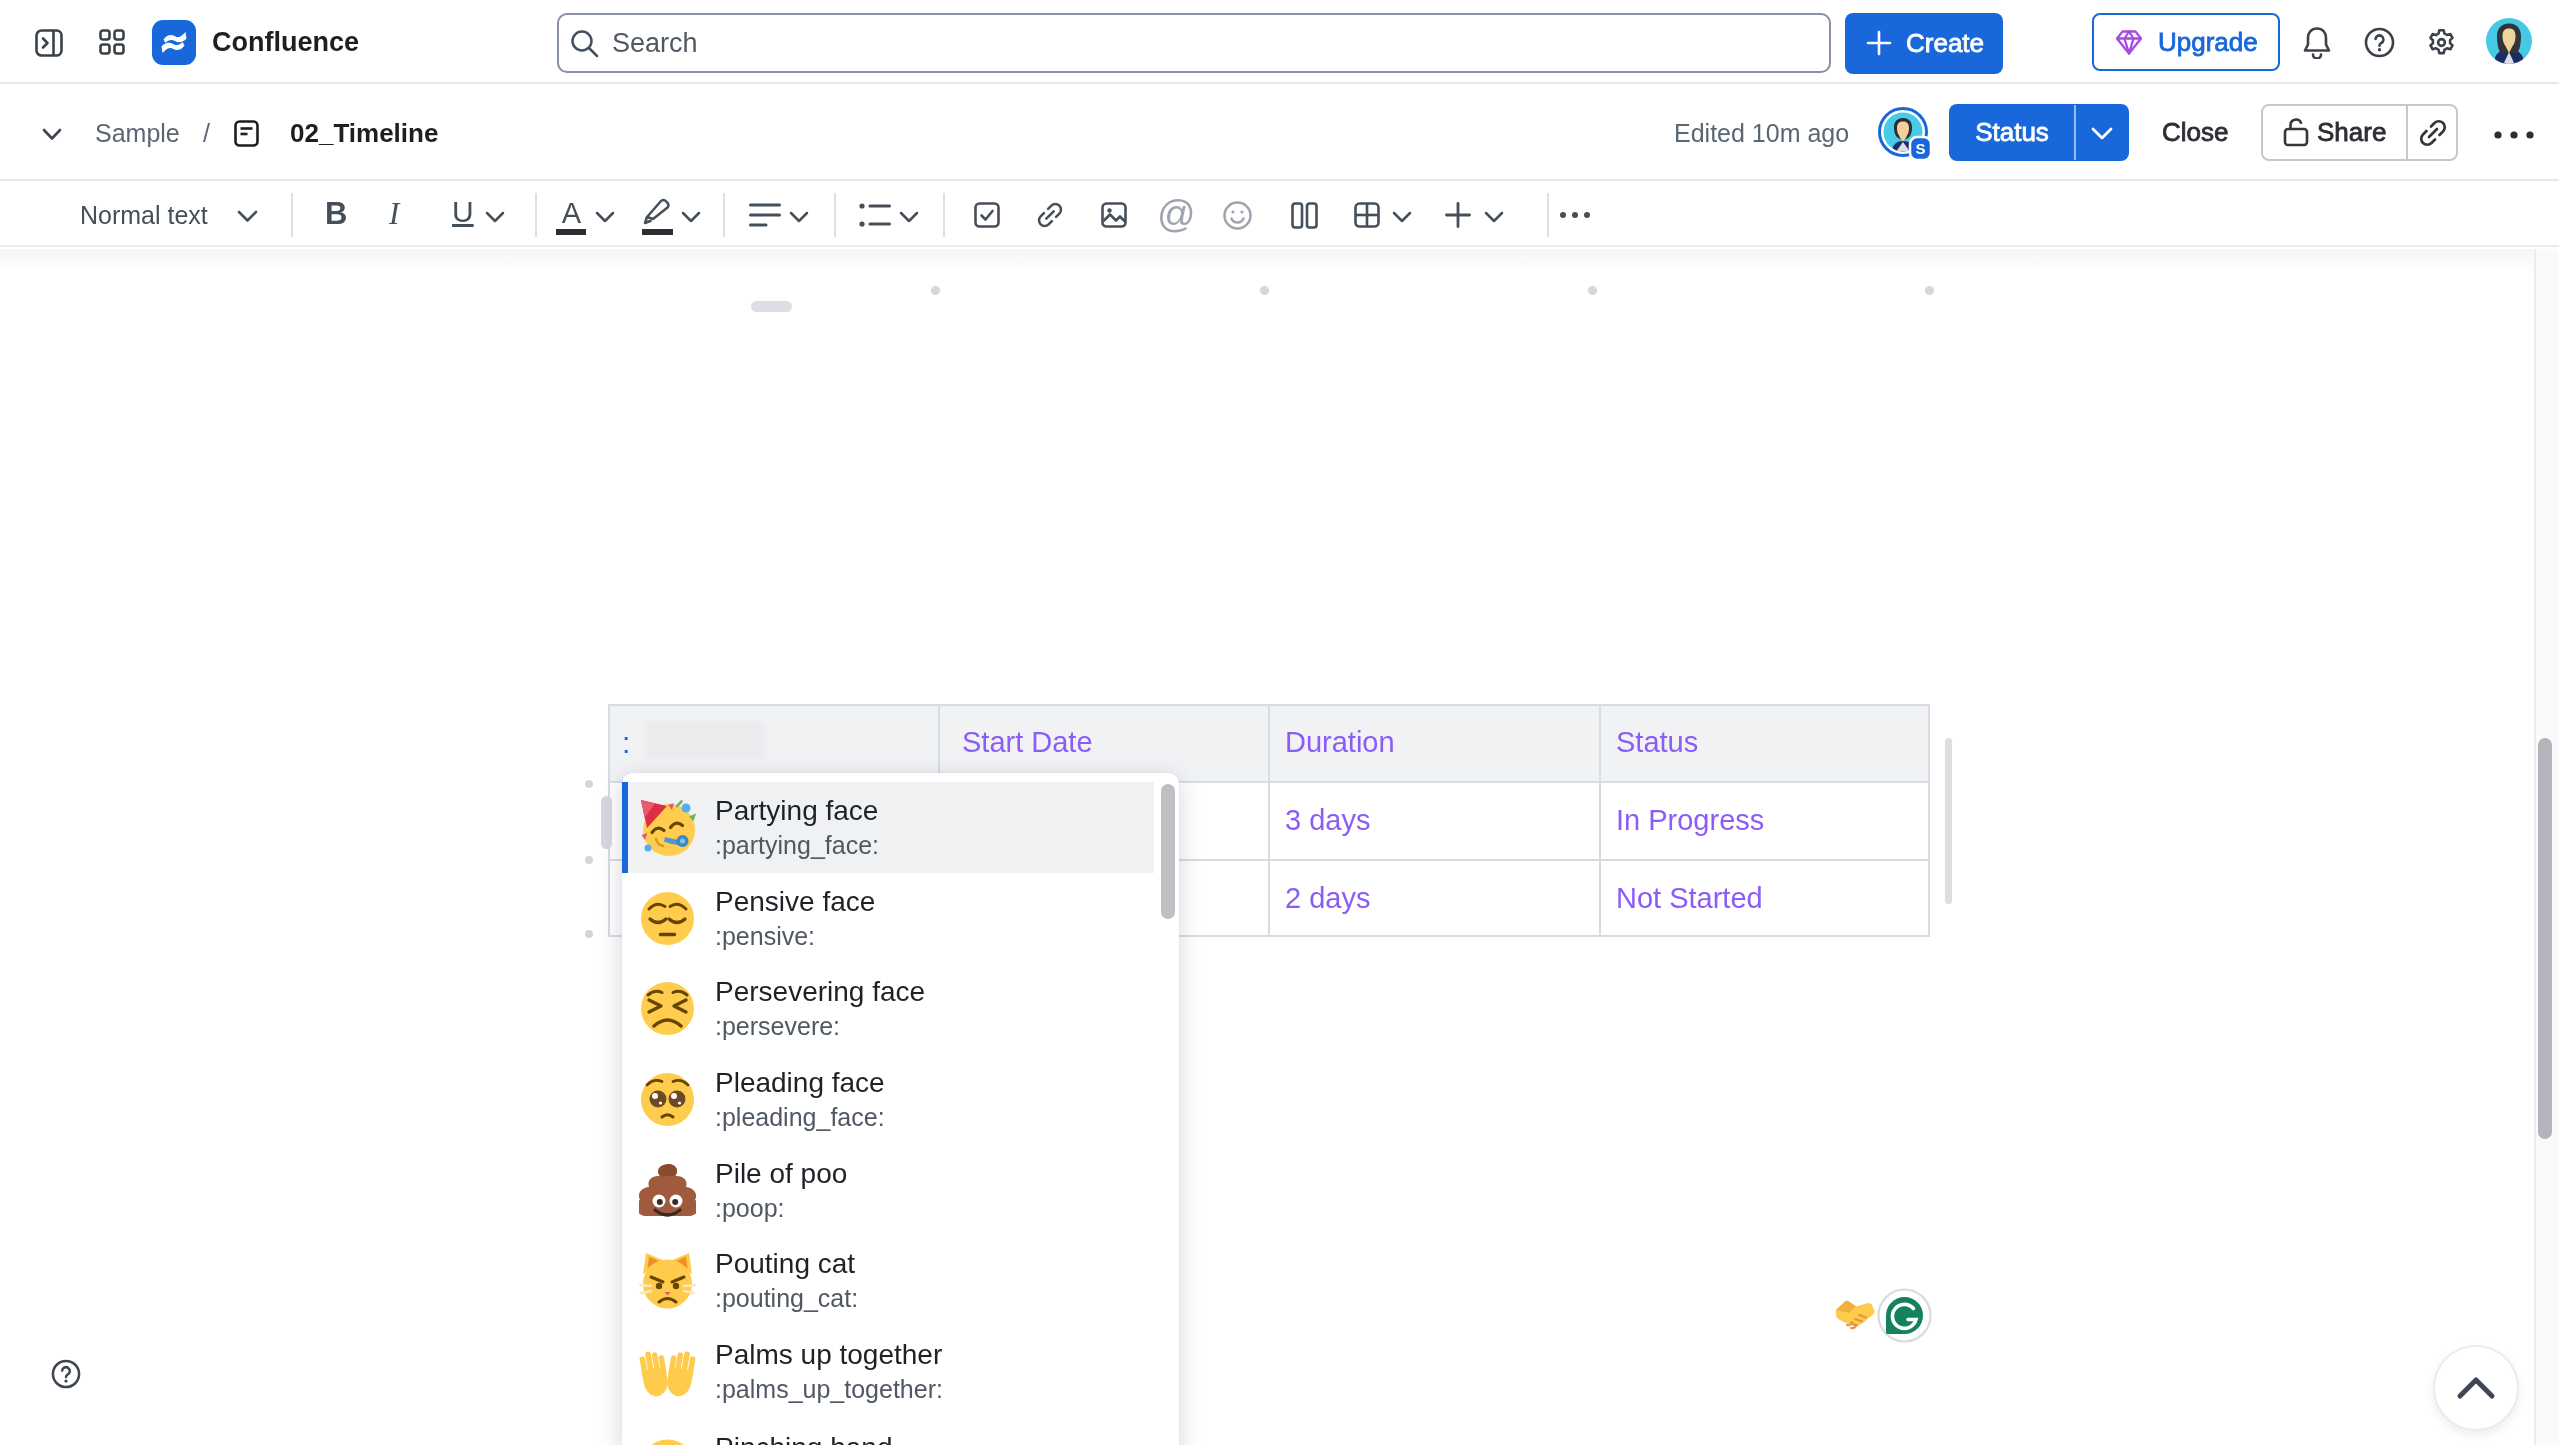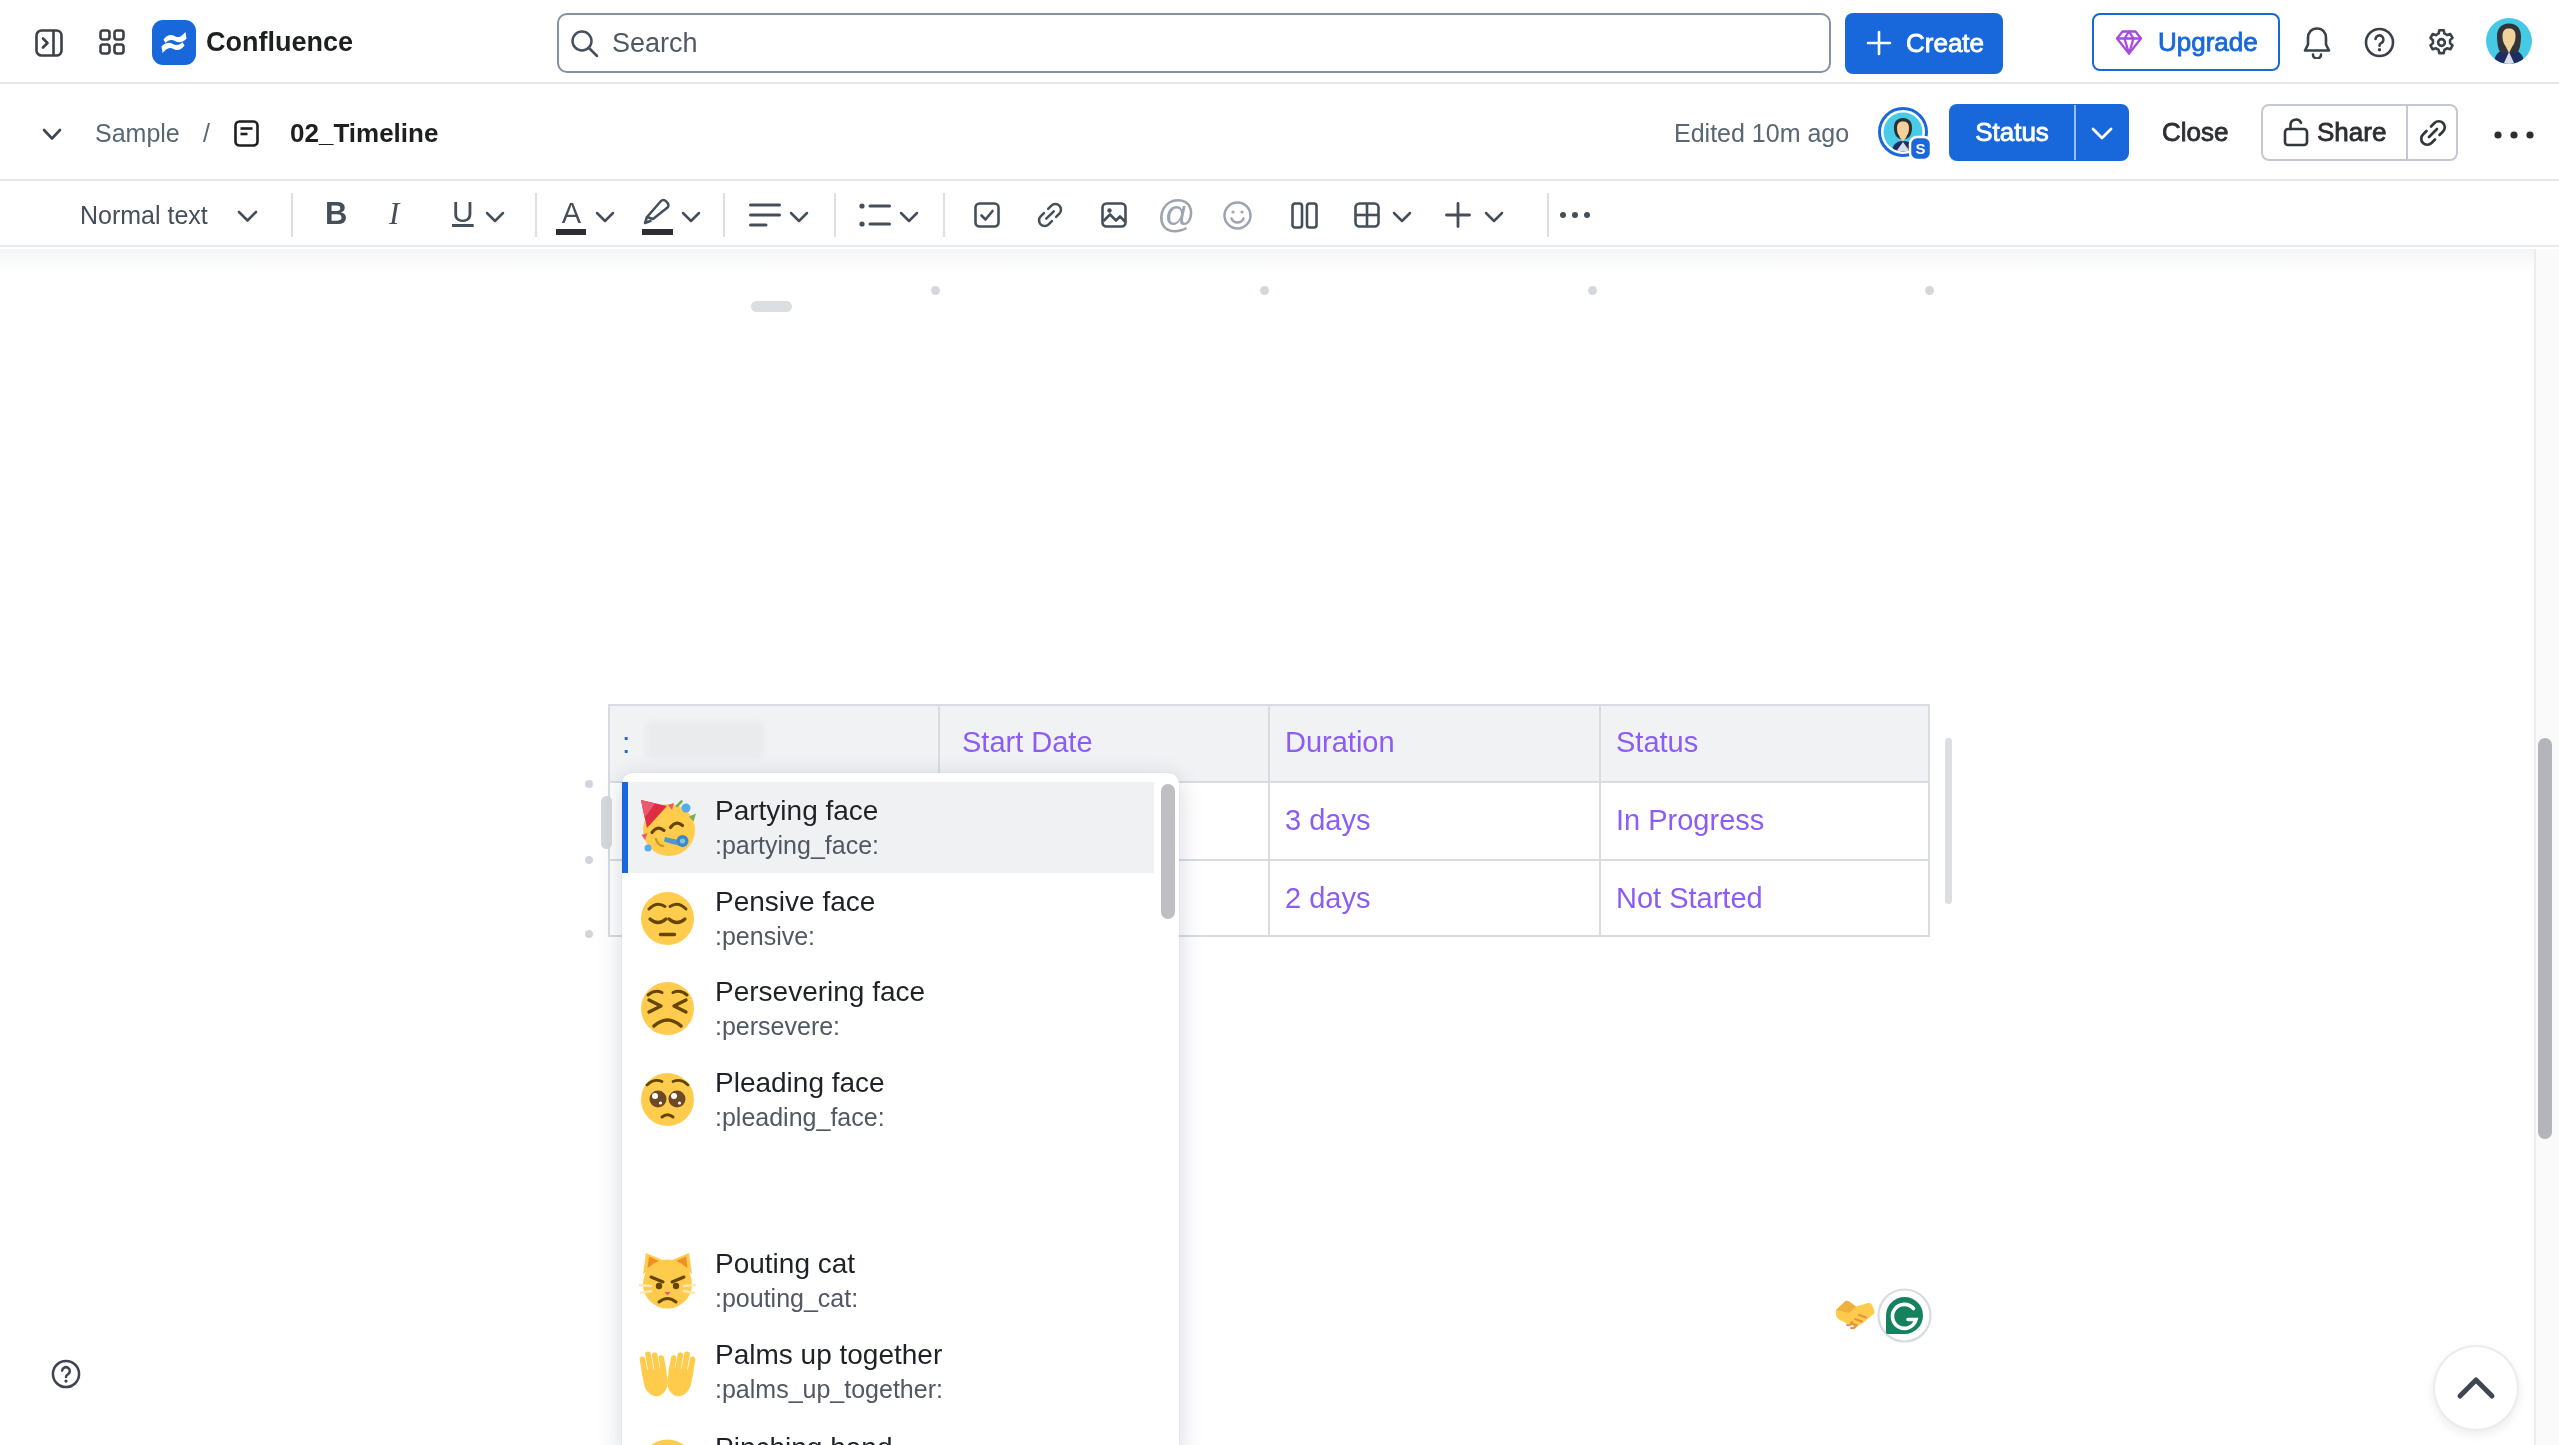--- a/index.html
+++ b/index.html
@@ -59,21 +59,21 @@
       <rect x="15.5" y="1.5" width="9" height="9" rx="2.4"></rect>
       <rect x="1.5" y="15.5" width="9" height="9" rx="2.4"></rect>
       <rect x="15.5" y="15.5" width="9" height="9" rx="2.4"></rect>
     </svg>
 
     <svg class="abs" style="left:152px;top:20px" width="44" height="45" viewBox="0 0 44 45">
       <rect x="0" y="0" width="44" height="45" rx="11" fill="#1868db"></rect>
       <path d="M11.5 19.5 C15 14.5, 19.5 14, 23 16.2 C25.5 17.8, 28.5 17.2, 31 14.5 L33.5 12 L34.5 18.5 C31 22.5, 26.5 23.2, 23 21 C20 19.2, 16 19.8, 13.5 23 Z" fill="#fff"></path>
       <path d="M32.5 25.5 C29 30.5, 24.5 31, 21 28.8 C18.5 27.2, 15.5 27.8, 13 30.5 L10.5 33 L9.5 26.5 C13 22.5, 17.5 21.8, 21 24 C24 25.8, 28 25.2, 30.5 22 Z" fill="#fff"></path>
     </svg>
-    <div class="abs dtxt" style="left:206px;top:0;height:64px;line-height:84px;font-size:27px;font-weight:bold;">Confluence</div>
+    <div class="abs dtxt" style="left:212px;top:0;height:64px;line-height:84px;font-size:27px;font-weight:bold;">Confluence</div>
 
     <div class="abs" style="left:557px;top:13px;width:1274px;height:60px;border:2px solid #8590a2;border-radius:10px;background:#fff;"></div>
     <svg class="abs" style="left:569px;top:28px" width="31" height="31" viewBox="0 0 31 31" fill="none" stroke="#44505f" stroke-width="2.5">
       <circle cx="13" cy="13" r="9.5"></circle>
       <line x1="20" y1="20" x2="28" y2="28" stroke-linecap="round"></line>
     </svg>
     <div class="abs" style="left:612px;top:13px;height:60px;line-height:60px;font-size:27px;color:#505863;">Search</div>
 
     <div class="abs btn-blue" style="left:1845px;top:13px;width:158px;height:61px;"></div>
     <svg class="abs" style="left:1866px;top:30px" width="26" height="26" viewBox="0 0 26 26" fill="none" stroke="#fff" stroke-width="2.6" stroke-linecap="round">
@@ -383,20 +383,33 @@
         <circle cx="38" cy="28" r="8.5" fill="#6d4a24"></circle>
         <circle cx="16" cy="25" r="3" fill="#fff"></circle>
         <circle cx="35" cy="25" r="3" fill="#fff"></circle>
         <circle cx="21.5" cy="32" r="1.6" fill="#fff"></circle>
         <circle cx="40.5" cy="32" r="1.6" fill="#fff"></circle>
         <path d="M23 46 q5.5 -4.5 11 0" stroke="#664500" stroke-width="3" fill="none" stroke-linecap="round"></path>
       </svg>
       <div class="nm">Pleading face</div>
       <div class="cd">:pleading_face:</div>
     </div>
+    <div class="dditem" style="top:372px;">
+      <svg class="em" width="57" height="57" viewBox="0 0 57 57">
+        <path d="M30 2 c8 1 10 7 6 12 c9 -1 13 5 11 11 c9 1 12 8 9 13 c7 3 6 14 -5 16 l-45 0 c-11 -2 -12 -13 -5 -16 c-3 -5 0 -12 9 -13 c-2 -6 2 -12 11 -11 c-4 -5 -2 -11 9 -12 z" fill="#a05a3e"></path>
+        <path d="M30 2 c8 1 10 7 6 12 l-15 0 c-4 -5 -2 -11 9 -12 z" fill="#8a4b31"></path>
+        <circle cx="20" cy="39" r="6.5" fill="#fff"></circle>
+        <circle cx="37" cy="39" r="6.5" fill="#fff"></circle>
+        <circle cx="20.8" cy="40" r="3" fill="#3b2a22"></circle>
+        <circle cx="36.2" cy="40" r="3" fill="#3b2a22"></circle>
+        <path d="M16 48 q12.5 10 25 0" stroke="#3b2a22" stroke-width="3.2" fill="none" stroke-linecap="round"></path>
+      </svg>
+      <div class="nm">Pile of poo</div>
+      <div class="cd">:poop:</div>
+    </div>
     <div class="dditem" style="top:462px;">
       <svg class="em" width="57" height="57" viewBox="0 0 57 57">
         <path d="M4 22 L7 1 L26 9 Z" fill="#FFCB4C"></path>
         <path d="M53 22 L50 1 L31 9 Z" fill="#FFCB4C"></path>
         <path d="M8.5 16 L10 4.5 L20 9 Z" fill="#F18F26"></path>
         <path d="M48.5 16 L47 4.5 L37 9 Z" fill="#F18F26"></path>
         <circle cx="28.5" cy="32" r="24.5" fill="#FFCB4C"></circle>
         <path d="M12 25 l12 5 M45 25 l-12 5" stroke="#664500" stroke-width="3" stroke-linecap="round" fill="none"></path>
         <circle cx="20" cy="34" r="3.2" fill="#664500"></circle>
         <circle cx="37" cy="34" r="3.2" fill="#664500"></circle>

